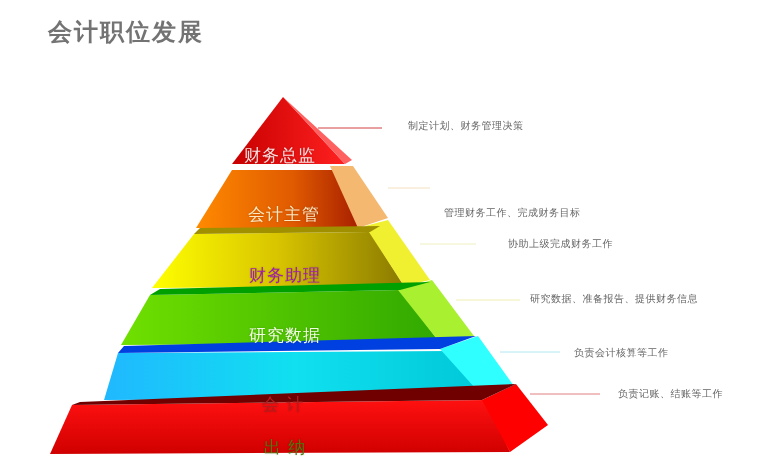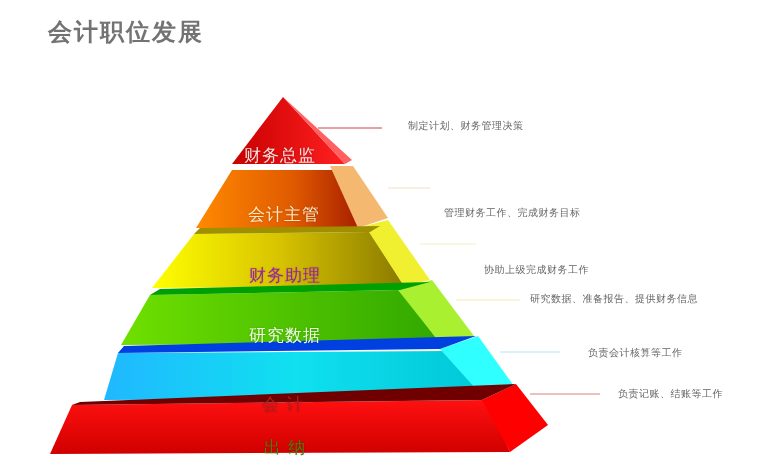--- a/index.html
+++ b/index.html
@@ -92,16 +92,16 @@
 
 <div class="tier-label" style="left: 280px; top: 141px; color: rgb(255, 224, 224);">财务总监</div>
 <div class="tier-label" style="left: 284px; top: 200px; color: rgb(255, 232, 192);">会计主管</div>
 <div class="tier-label" style="left: 285px; top: 261px; color: #a21caf;">财务助理</div>
 <div class="tier-label" style="left: 285px; top: 321px; color: rgb(240, 255, 224);">研究数据</div>
 <div class="tier-label" style="left: 283px; top: 390px; color: #b91c1c;">会  计</div>
 <div class="tier-label" style="left: 285px; top: 433px; color: #4d7c0f;">出  纳</div>
 
 <div class="desc" style="left:408px; top:119px;">制定计划、财务管理决策</div>
 <div class="desc" style="left:444px; top:181px;margin-top:25px;">管理财务工作、完成财务目标</div>
-<div class="desc" style="left:484px; top:237px;margin-top:26px;">协助上级完成财务工作</div>
+<div class="desc" style="left:508px; top:237px;">协助上级完成财务工作</div>
 <div class="desc" style="left:530px; top:292px;">研究数据、准备报告、提供财务信息</div>
-<div class="desc" style="left:588px; top:346px;">负责会计核算等工作</div>
+<div class="desc" style="left:574px; top:346px;">负责会计核算等工作</div>
 <div class="desc" style="left:618px; top:387px;text-align:right;">负责记账、结账等工作</div>
 
 </body></html>

